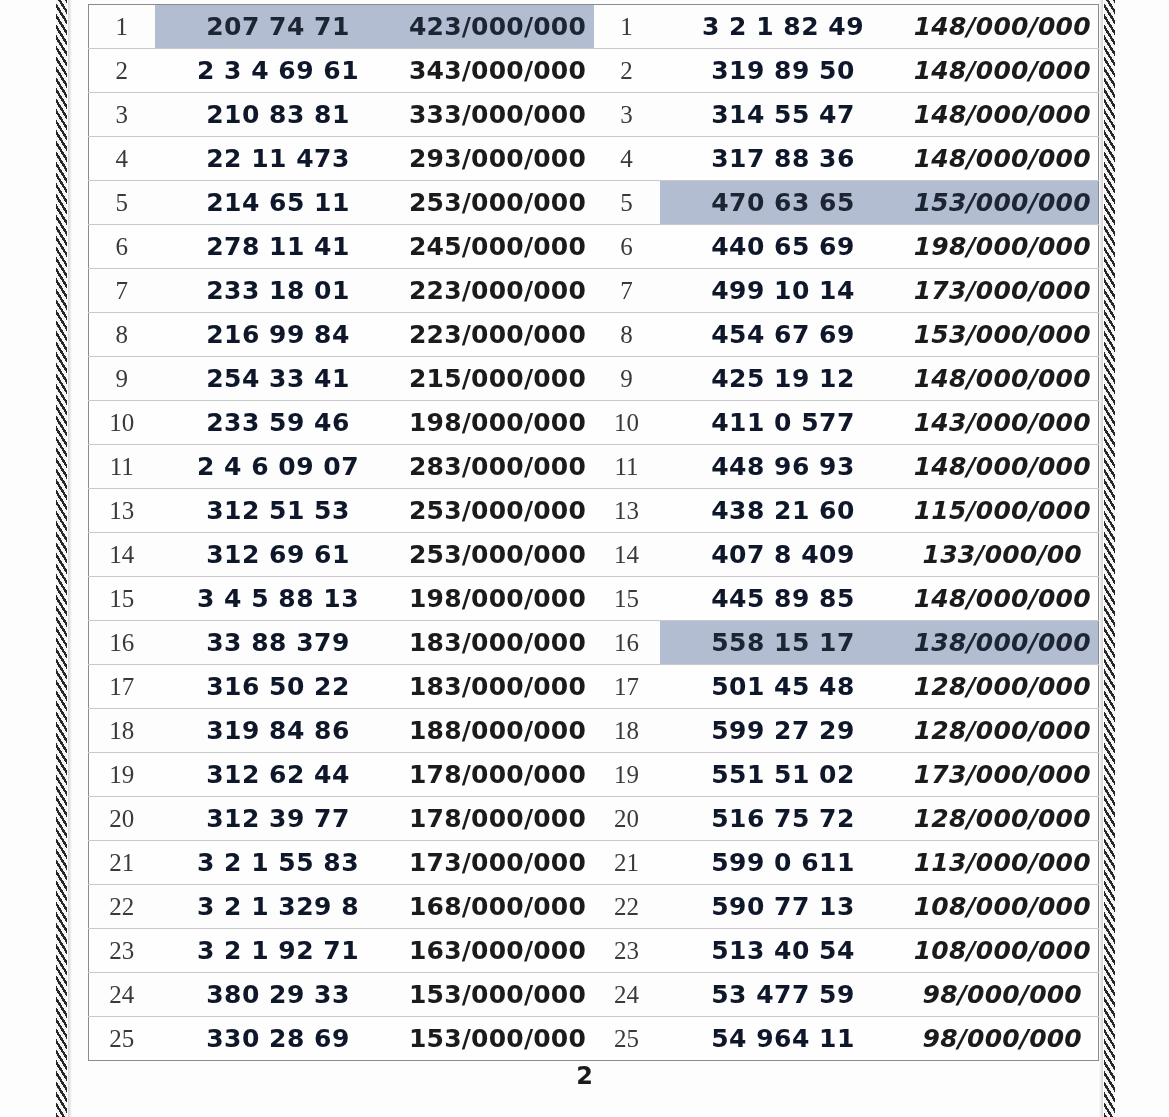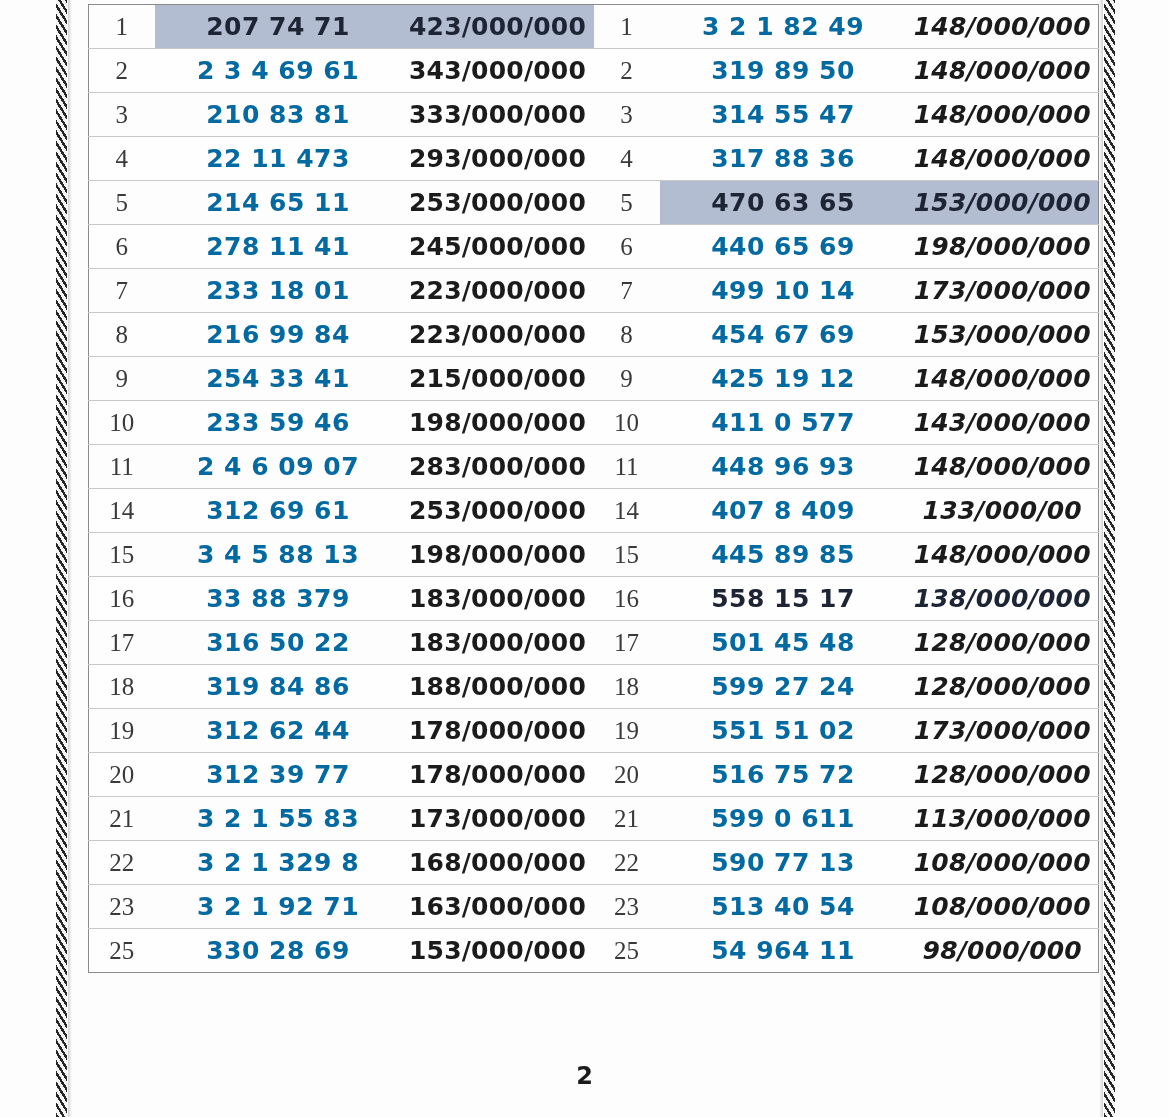--- a/index.html
+++ b/index.html
@@ -87,21 +87,21 @@
     font-family: "Liberation Serif", serif;
     font-size: 25px;
     font-weight: 400;
     color: #3a3a3a;
     border-right: 1px solid #8b8b8b;
   }
   td.num {
     font-family: "DejaVu Sans", sans-serif;
     font-size: 25px;
     font-weight: bold;
-    color: #0369a1;
+    color: #0f172a;
     letter-spacing: .5px;
     border-right: 1px solid #6f6f6f;
   }
   td.amt {
     font-family: "DejaVu Sans", sans-serif;
     font-size: 25px;
     font-weight: bold;
     color: #1b1b1b;
     letter-spacing: .2px;
     border-right: 1px solid #8b8b8b;
@@ -242,20 +242,28 @@
           </tr>
           <tr class="row">
             <td class="idx edge-left">11</td>
             <td class="num">2 4 6 09 07</td>
             <td class="amt">283/000/000</td>
             <td class="idx">11</td>
             <td class="num">448  96 93</td>
             <td class="amt edge-right">148/000/000</td>
           </tr>
           <tr class="row">
+            <td class="idx edge-left">13</td>
+            <td class="num">312 51 53</td>
+            <td class="amt">253/000/000</td>
+            <td class="idx">13</td>
+            <td class="num">438  21 60</td>
+            <td class="amt edge-right">115/000/000</td>
+          </tr>
+          <tr class="row">
             <td class="idx edge-left">14</td>
             <td class="num">312  69 61</td>
             <td class="amt">253/000/000</td>
             <td class="idx">14</td>
             <td class="num">407 8 409</td>
             <td class="amt edge-right">133/000/00</td>
           </tr>
           <tr class="row">
             <td class="idx edge-left">15</td>
             <td class="num">3 4 5  88 13</td>
@@ -278,21 +286,21 @@
             <td class="amt">183/000/000</td>
             <td class="idx">17</td>
             <td class="num">501 45 48</td>
             <td class="amt edge-right">128/000/000</td>
           </tr>
           <tr class="row">
             <td class="idx edge-left">18</td>
             <td class="num">319  84  86</td>
             <td class="amt">188/000/000</td>
             <td class="idx">18</td>
-            <td class="num">599 27 24</td>
+            <td class="num">599 27 29</td>
             <td class="amt edge-right">128/000/000</td>
           </tr>
           <tr class="row">
             <td class="idx edge-left">19</td>
             <td class="num">312  62 44</td>
             <td class="amt">178/000/000</td>
             <td class="idx">19</td>
             <td class="num">551 51 02</td>
             <td class="amt edge-right">173/000/000</td>
           </tr>
@@ -322,20 +330,28 @@
           </tr>
           <tr class="row">
             <td class="idx edge-left">23</td>
             <td class="num">3 2 1 92 71</td>
             <td class="amt">163/000/000</td>
             <td class="idx">23</td>
             <td class="num">513 40 54</td>
             <td class="amt edge-right">108/000/000</td>
           </tr>
           <tr class="row">
+            <td class="idx edge-left">24</td>
+            <td class="num">380  29 33</td>
+            <td class="amt">153/000/000</td>
+            <td class="idx">24</td>
+            <td class="num">53 477 59</td>
+            <td class="amt edge-right">98/000/000</td>
+          </tr>
+          <tr class="row">
             <td class="idx edge-left">25</td>
             <td class="num">330  28 69</td>
             <td class="amt">153/000/000</td>
             <td class="idx">25</td>
             <td class="num">54 964 11</td>
             <td class="amt edge-right">98/000/000</td>
           </tr>
         </tbody>
     </table>
   </div>

